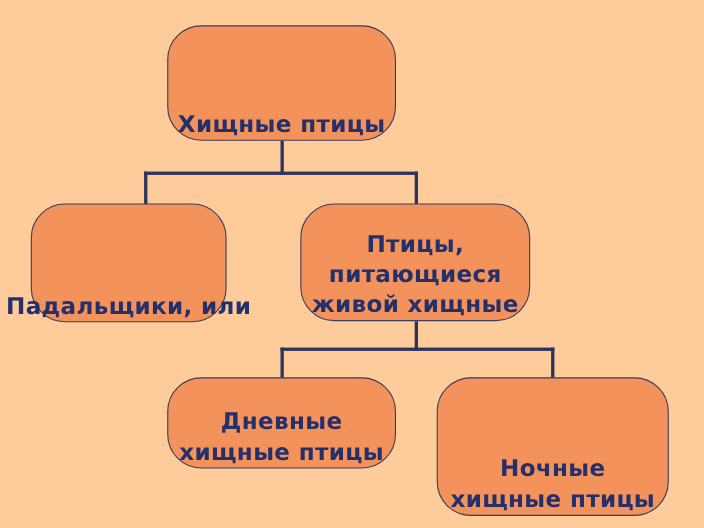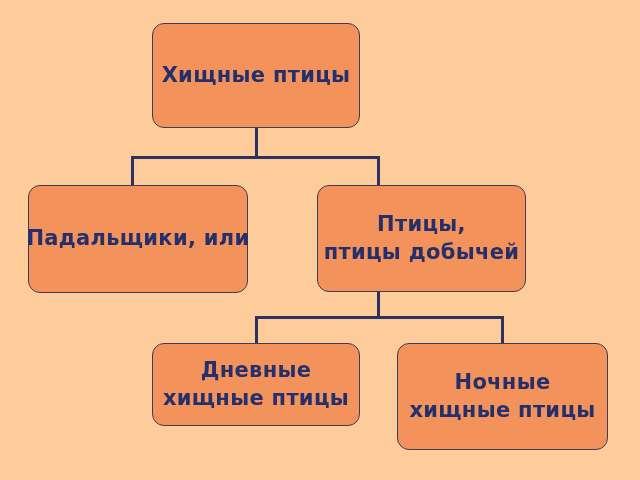--- a/index.html
+++ b/index.html
@@ -12,25 +12,25 @@
     height: 480px;
     overflow: hidden;
     background: var(--background, #FECC9B);
     font-family: "DejaVu Sans", "Liberation Sans", sans-serif;
   }
   .node {
     position: absolute;
     box-sizing: border-box;
     background: var(--node-fill, #F4925C);
     border: 1.5px solid var(--node-border, #3C3C5E);
-    border-radius: 12px;
+    border-radius: 31px;
     display: flex;
     flex-direction: column;
     align-items: center;
-    justify-content: center;
+    justify-content: flex-end;
     z-index: 2;
     text-align: center;
   }
   .ln {
     display: block;
     white-space: nowrap;
     font-weight: bold;
     font-size: 21px;
     line-height: 1.3;
     letter-spacing: 0.3px;
@@ -56,32 +56,33 @@
 
   <div class="conn v" style="left:377px; top:292px; height:27px;"></div>
   <div class="conn h" style="left:255px; top:316px; width:249px;"></div>
   <div class="conn v" style="left:255px; top:316px; height:29px;"></div>
   <div class="conn v" style="left:501px; top:316px; height:29px;"></div>
 
   <div class="node" style="left:152px; top:23px; width:208px; height:105px;">
     <span class="ln">Хищные птицы</span>
   </div>
 
-  <div class="node" style="left:28px; top:185px; width:220px; height:108px;">
+  <div class="node" style="left:28px; top:185px; width:178px; height:108px;">
     <span class="ln">Падальщики, или</span>
   </div>
 
-  <div class="node" style="left:273px; top:185px; width:209px; height:107px;margin-left:44px;">
+  <div class="node" style="left:273px; top:185px; width:209px; height:107px;">
     <span class="ln">Птицы,</span>
-    <span class="ln">птицы добычей</span>
+    <span class="ln">питающиеся</span>
+    <span class="ln">живой хищные</span>
   </div>
 
   <div class="node" style="left:152px; top:343px; width:208px; height:83px;">
     <span class="ln">Дневные</span>
     <span class="ln">хищные птицы</span>
   </div>
 
-  <div class="node" style="left:397px; top:343px; width:211px; height:107px;">
+  <div class="node" style="left:397px; top:343px; width:211px; height:126px;">
     <span class="ln">Ночные</span>
     <span class="ln">хищные птицы</span>
   </div>
 
 </div>
 
 </body></html>

